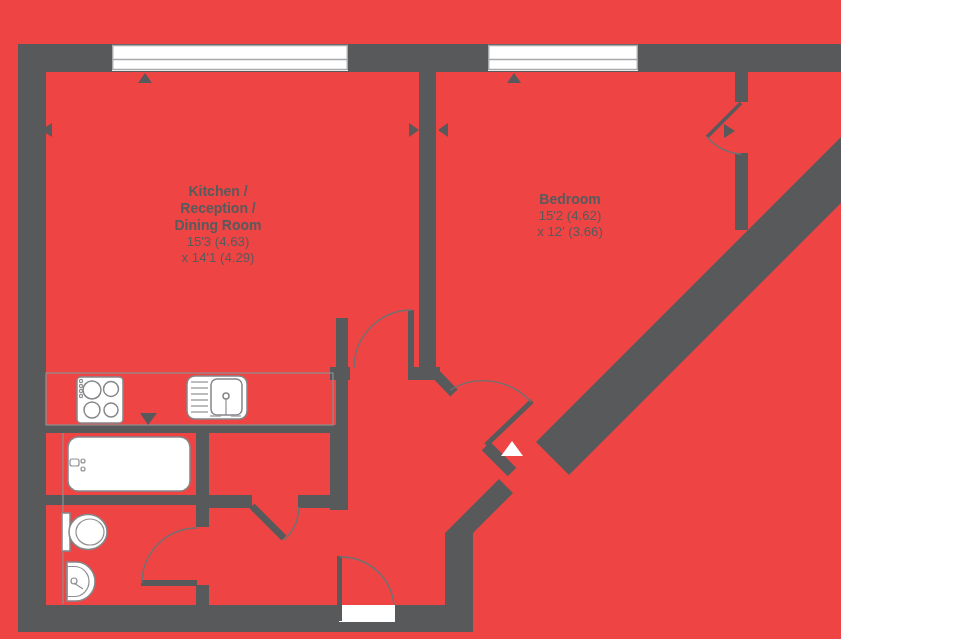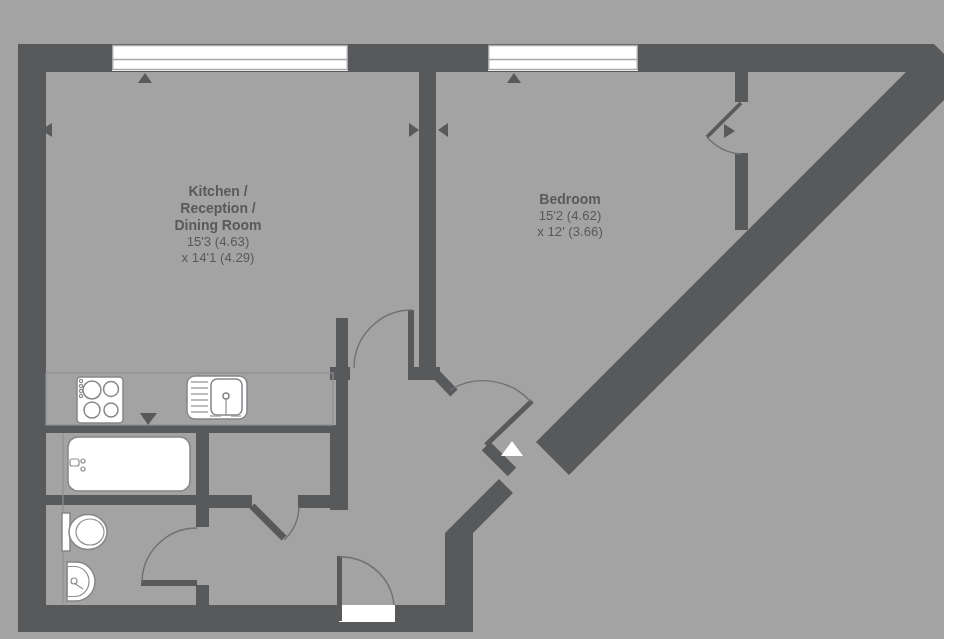--- a/index.html
+++ b/index.html
@@ -1,17 +1,17 @@
 <!DOCTYPE html>
 <html><head>
 <meta charset="utf-8">
 <style>
   html,body{margin:0;padding:0;background:#ffffff;}
   .stage{
-    position:relative;width:944px;height:639px;background:#a3a3a3;
+    position:relative;width:841px;height:639px;background:#ef4444;
     font-family:"Liberation Sans", sans-serif;overflow:hidden;
   }
   svg{position:absolute;left:0;top:0;}
   .wall{fill:#58595b;stroke:none;}
   .white{fill:#ffffff;stroke:none;}
   .fix{fill:#ffffff;stroke:#85878a;stroke-width:1.5;}
   .fixthin{fill:none;stroke:#8d8f92;stroke-width:1.2;}
   .arc{fill:none;stroke:#6f7173;stroke-width:1.4;}
   .leaf{stroke:#58595b;fill:none;}
   .winline{stroke:#a6a8ab;stroke-width:1.4;fill:none;}

